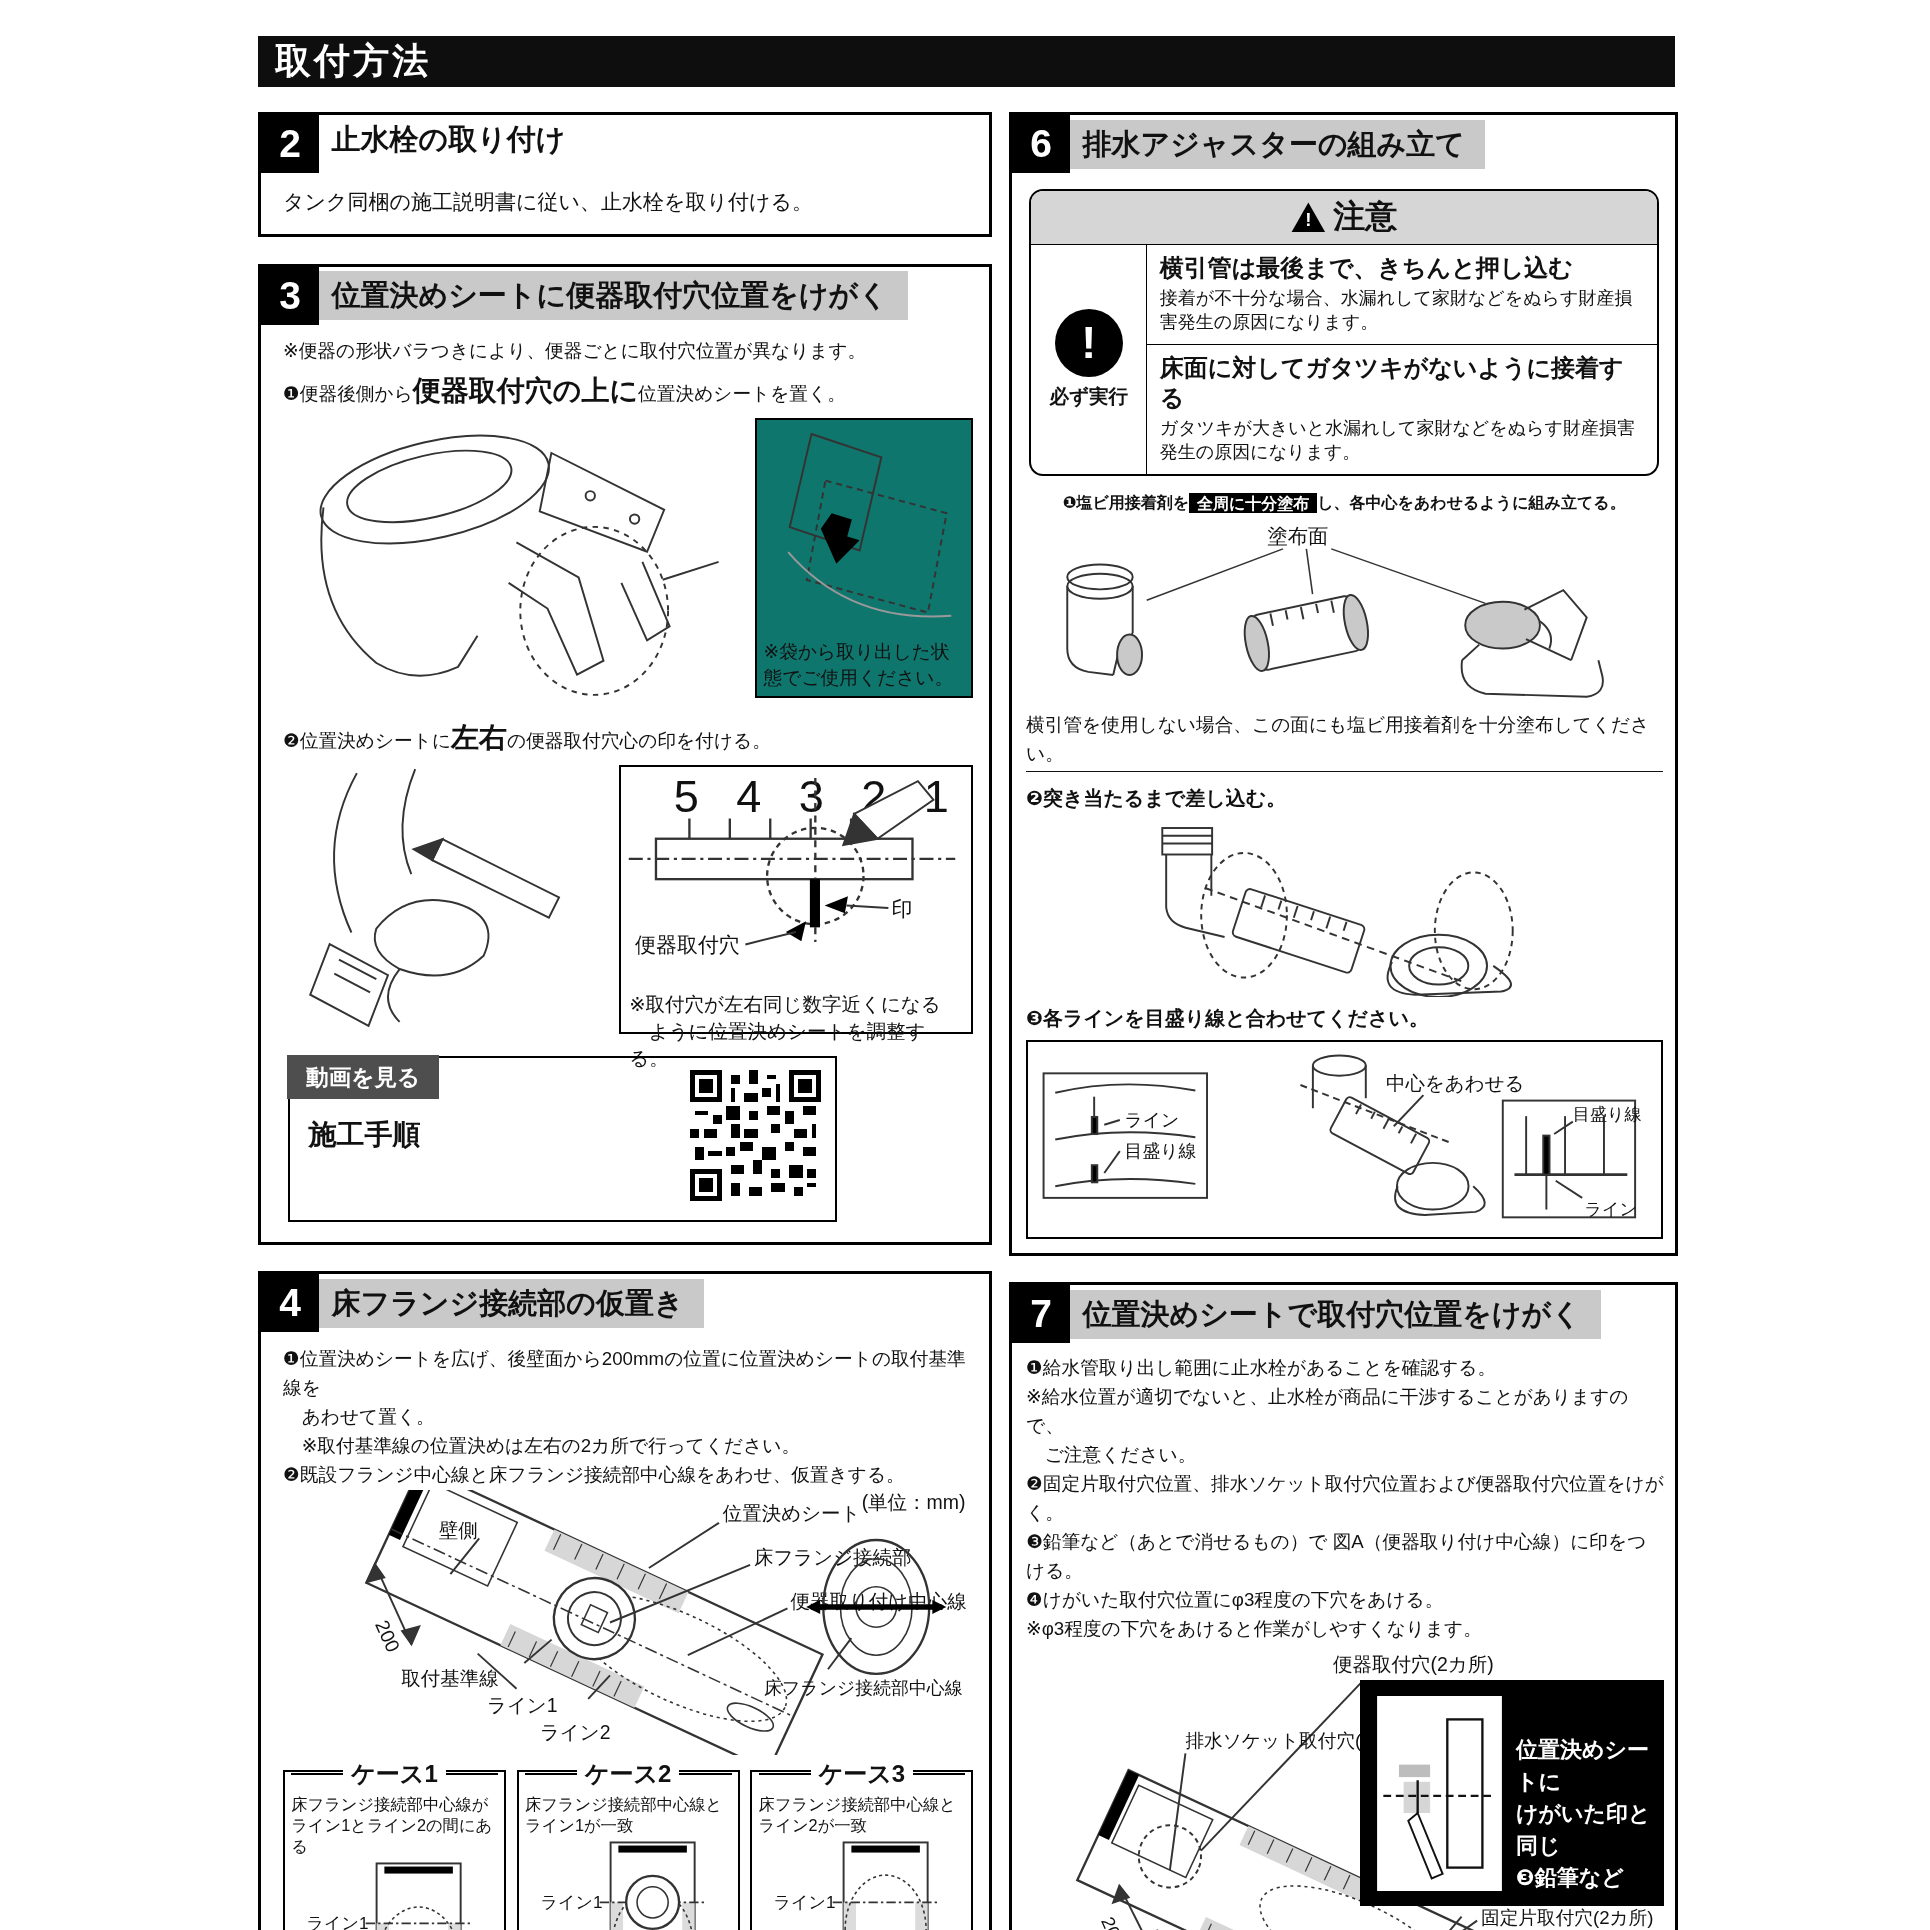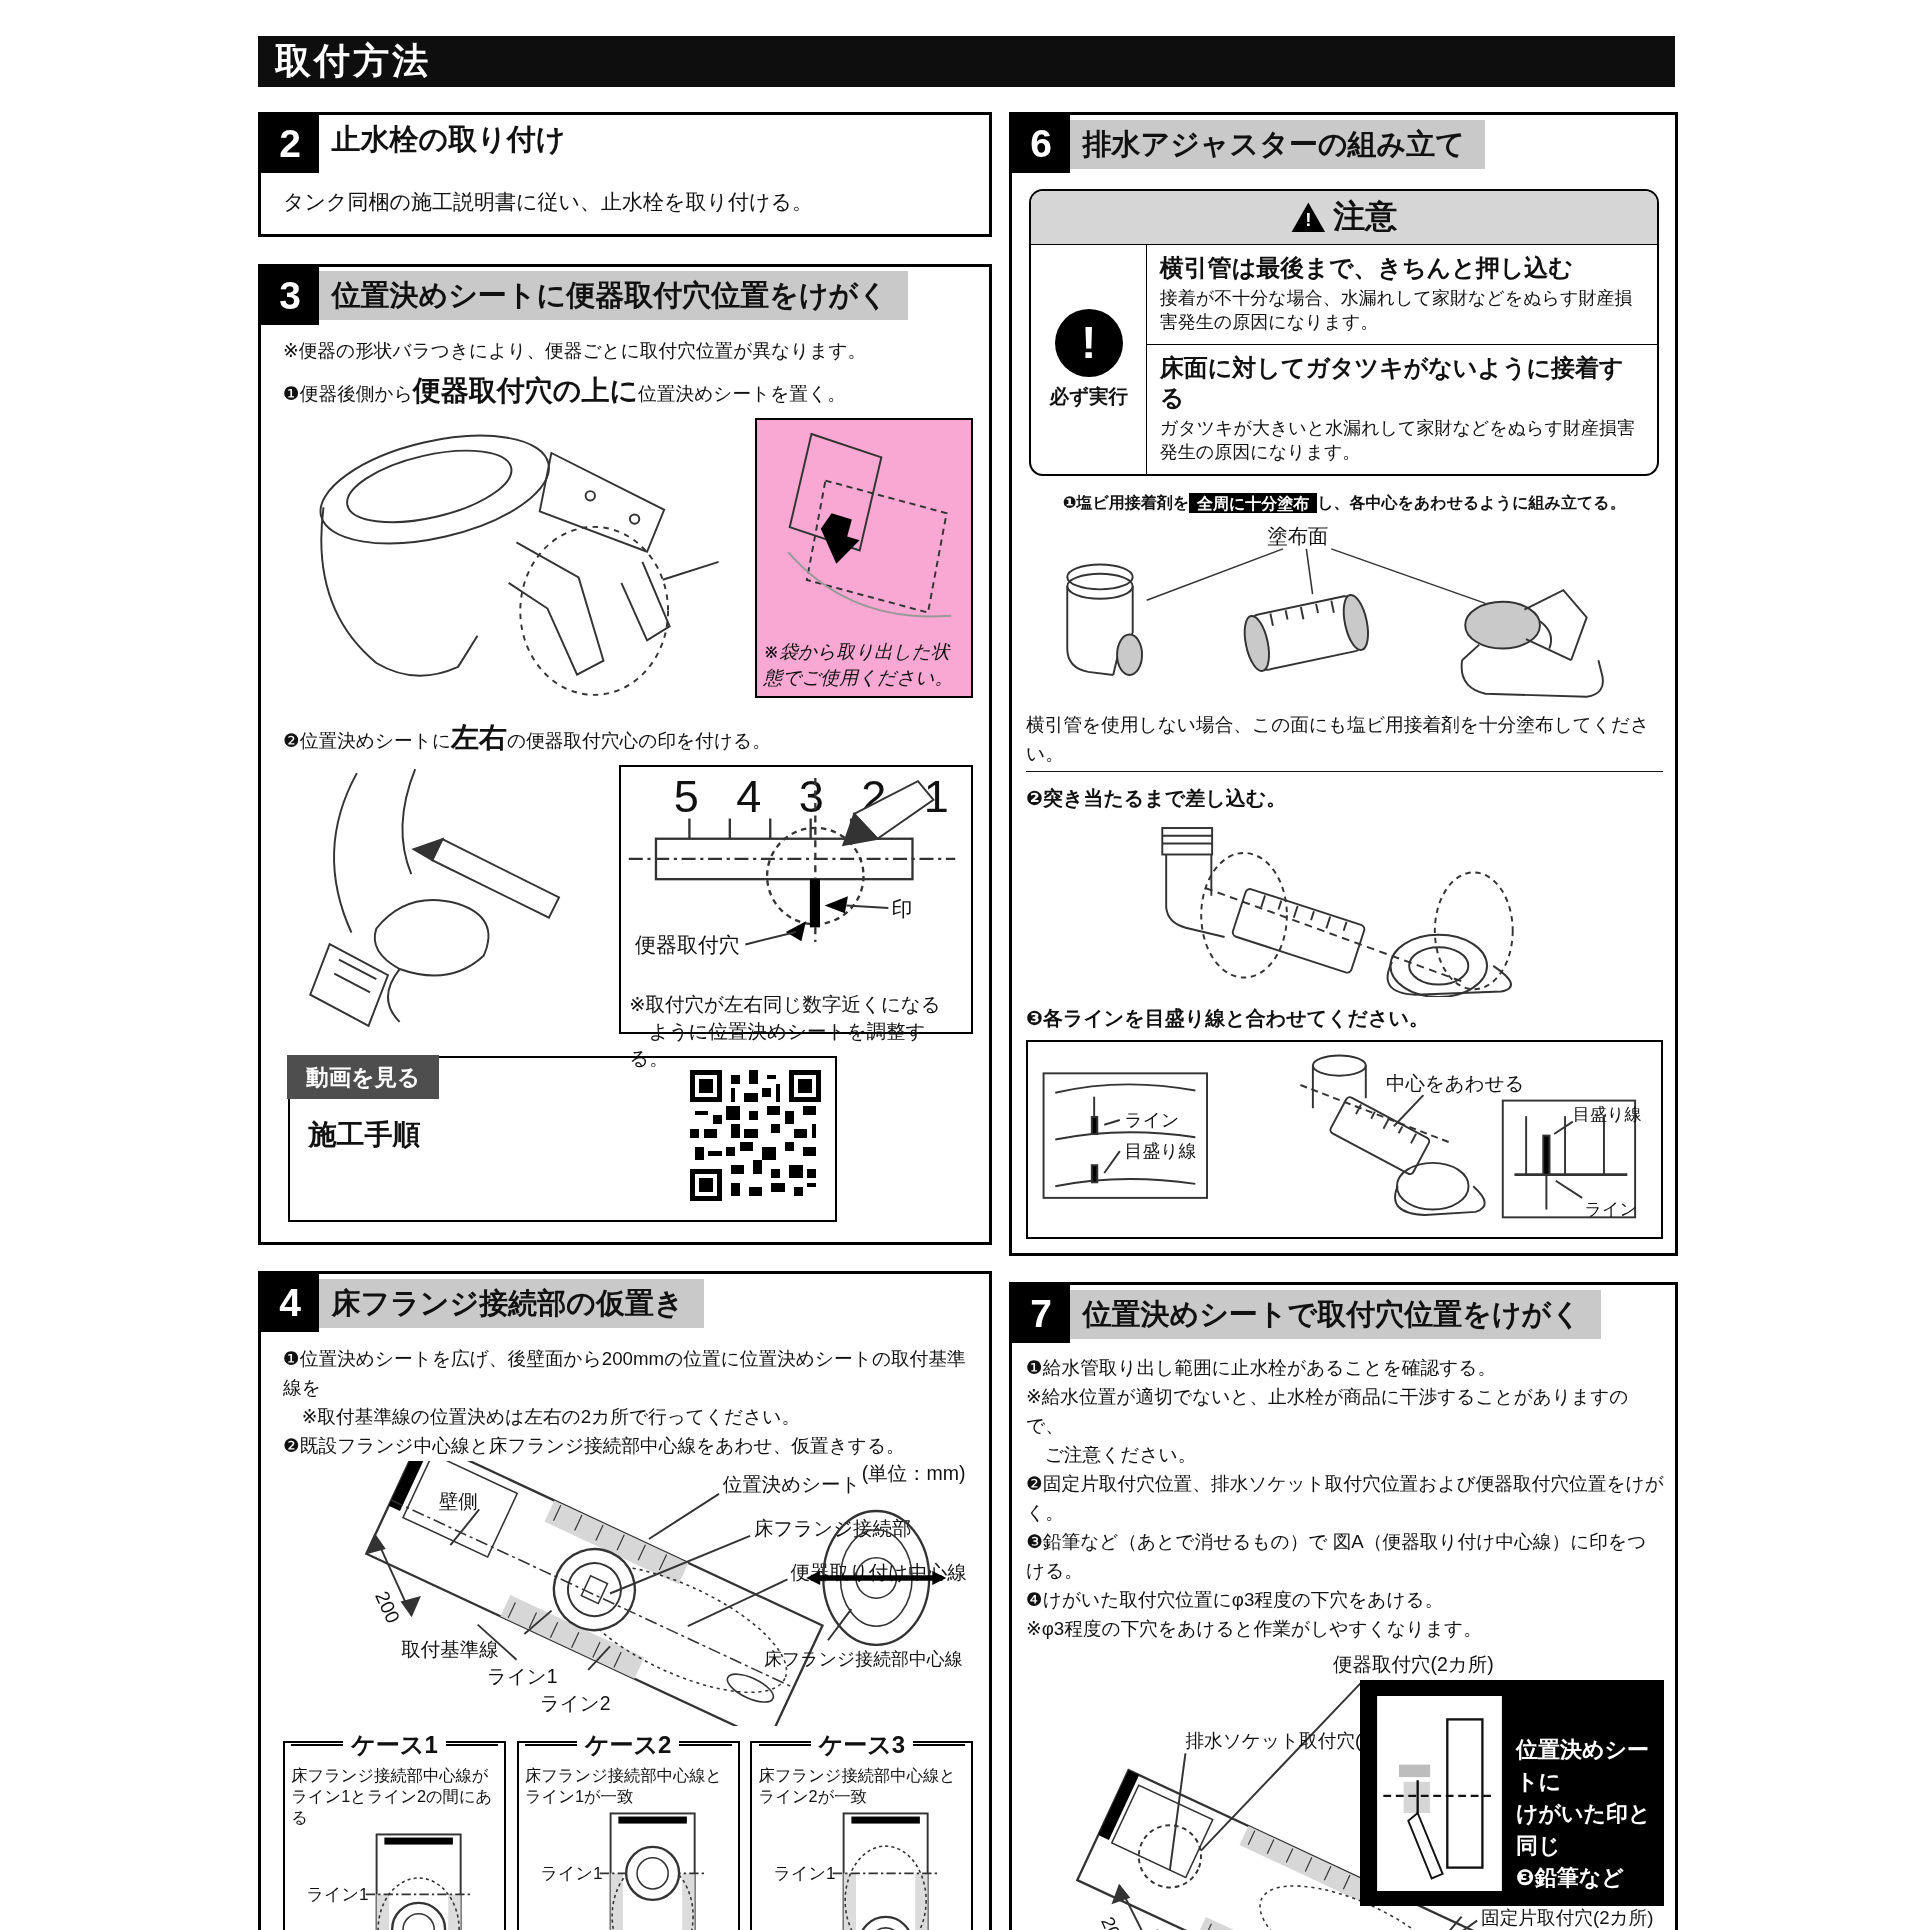--- a/index.html
+++ b/index.html
@@ -101,21 +101,21 @@
             <path d="M52,115 Q35,245 120,315 Q170,345 225,320 L250,280"></path>
             <path d="M345,45 L490,118 L468,172 L330,120 Z"></path>
             <circle cx="395" cy="100" r="6"></circle>
               <circle cx="452" cy="130" r="6"></circle>
             <path d="M300,160 L380,205 L412,312 L378,330 L340,245 L290,212"></path>
             <path d="M462,185 L497,268 L468,286 L435,212"></path>
             <ellipse cx="400" cy="248" rx="95" ry="108" stroke-dasharray="7 7"></ellipse>
             <line x1="488" y1="208" x2="560" y2="185"></line>
           </g>
         </svg>
-        <div style="position:absolute;right:0;top:0;width:218px;height:280px;border:2.3px solid #000;box-sizing:border-box;background:#f9a8d4;font-style:italic;">
+        <div style="position:absolute;right:0;top:0;width:218px;height:280px;border:2.3px solid #000;box-sizing:border-box;background:#0f766e;">
           <svg width="213" height="219" viewBox="0 0 274 282">
             <g stroke="#333" fill="none" stroke-width="2.5">
               <path d="M70,18 L160,48 L132,168 L42,138 Z"></path>
               <path d="M88,78 L244,120 L220,248 L64,206 Z" stroke-dasharray="8 6"></path>
               <path d="M40,170 Q120,262 250,252" stroke="#999"></path>
             </g>
             <polygon points="96,120 122,128 116,150 132,155 102,185 82,140" fill="#000"></polygon>
           </svg>
           <div class="inote" style="padding:0 6.2px;">※袋から取り出した状態でご使用ください。</div>
         </div>
@@ -229,20 +229,21 @@
     </div>
   </div>
 
   <div class="sec">
     <div class="shead">
       <div class="snum">4</div>
       <div class="stitle hl">床フランジ接続部の仮置き</div>
     </div>
     <div class="sbody">
       <div class="steps">❶位置決めシートを広げ、後壁面から200mmの位置に位置決めシートの取付基準線を</div>
+      <div class="steps">　あわせて置く。</div>
       <div class="steps">　※取付基準線の位置決めは左右の2カ所で行ってください。</div>
       <div class="steps">❷既設フランジ中心線と床フランジ接続部中心線をあわせ、仮置きする。</div>
 
       <div class="fig" style="height:269px;">
         <div class="lbl" style="right:7.8px;top:0;font-size:19.5px;">(単位：mm)</div>
         <svg width="689" height="265" viewBox="0 0 885 340">
           <g transform="translate(400,165) rotate(25)">
             <rect x="-285" y="-82" width="570" height="164" fill="#fff" stroke="#333" stroke-width="3"></rect>
             <rect x="-285" y="-82" width="16" height="96" fill="#000"></rect>
             <rect x="-262" y="-70" width="120" height="90" fill="none" stroke="#333" stroke-width="2"></rect>

